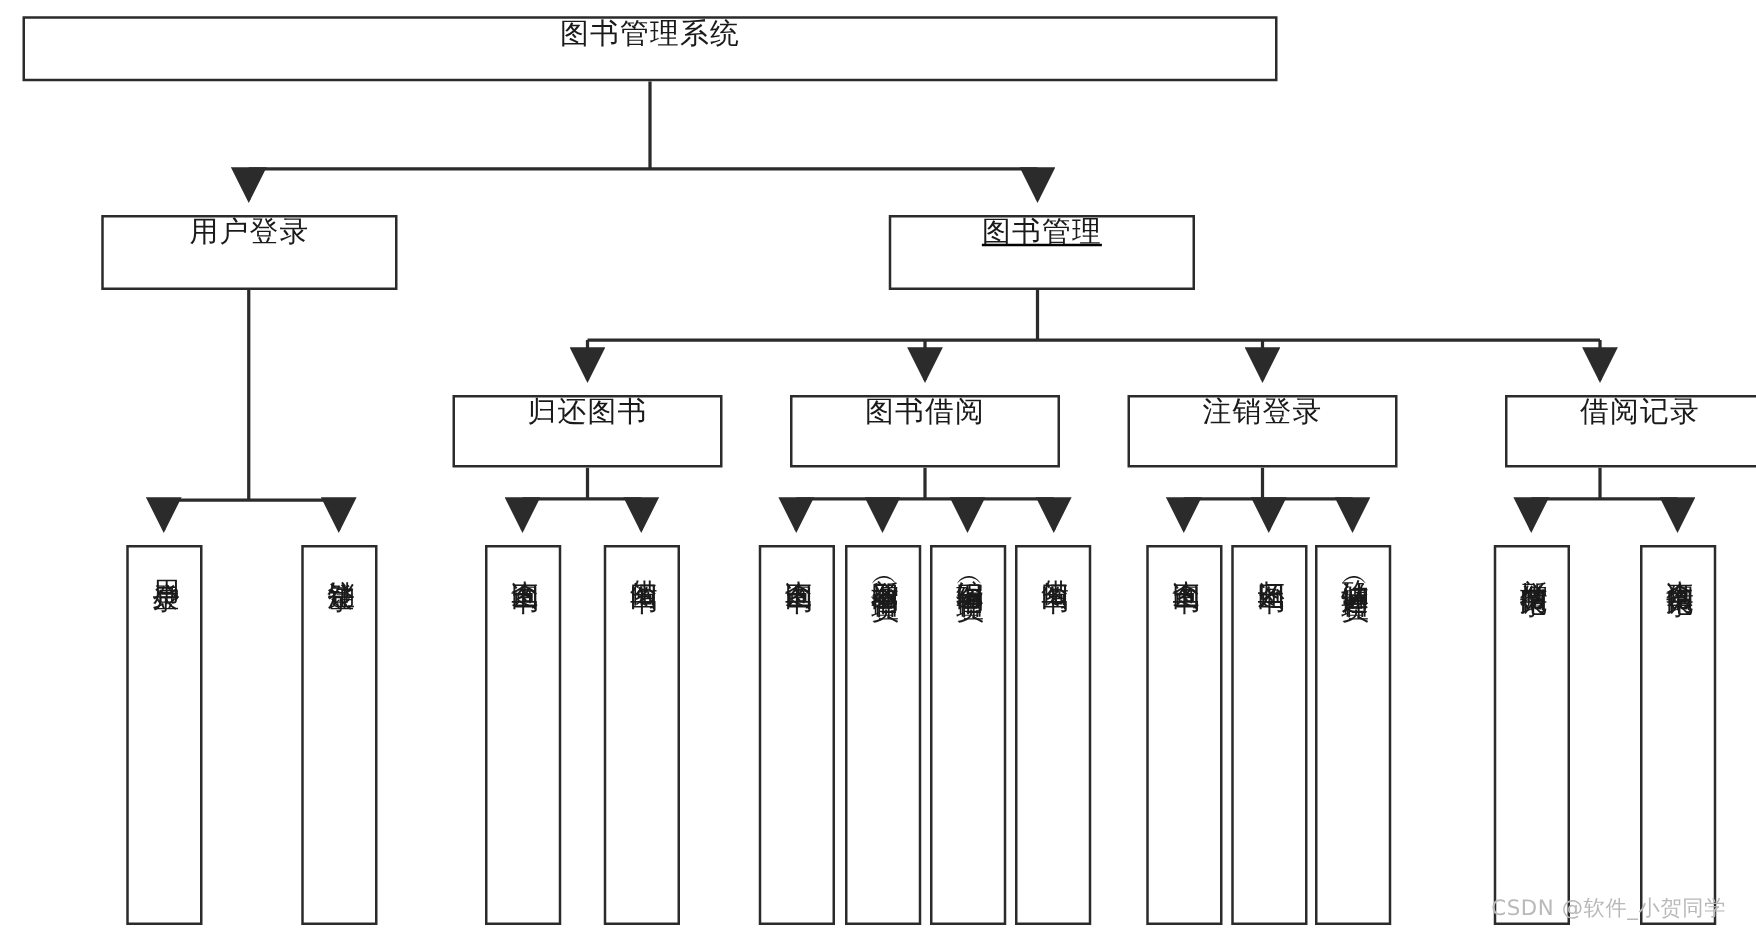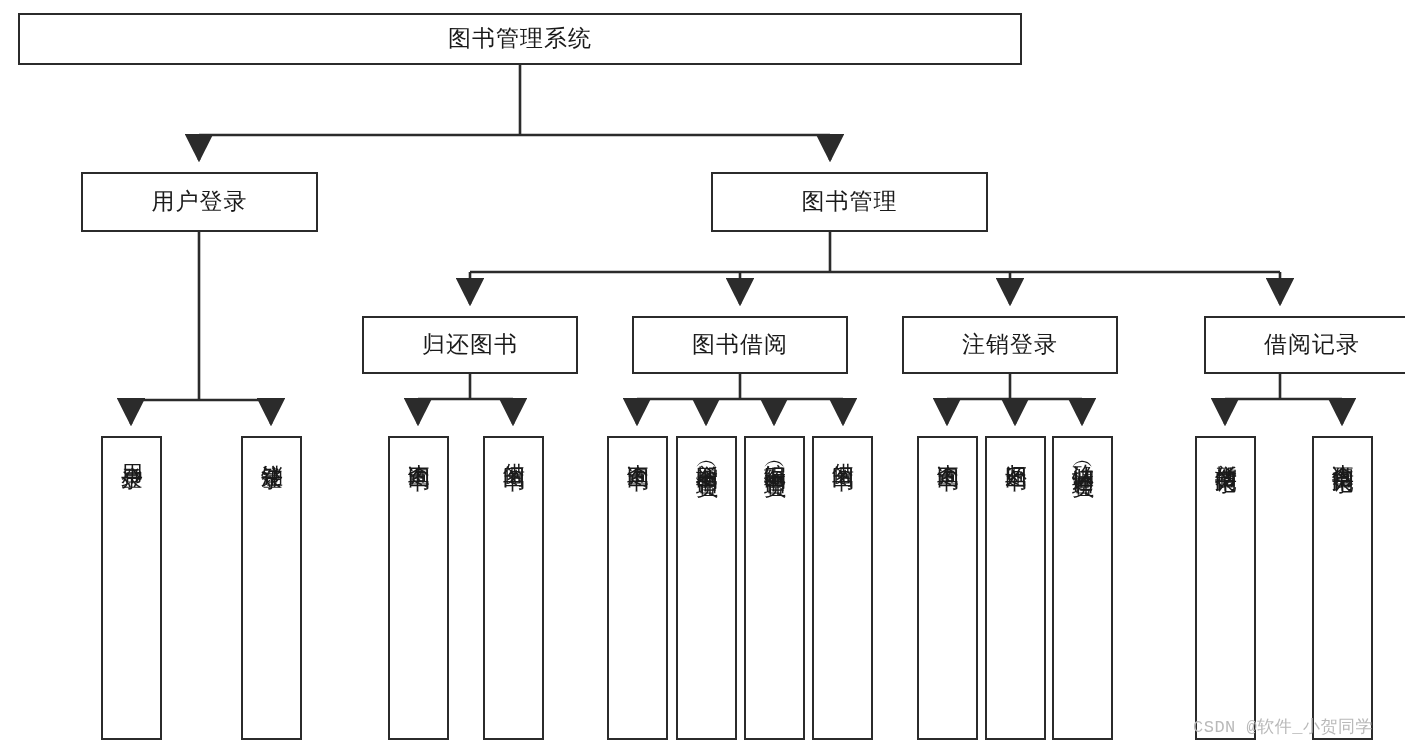--- a/index.html
+++ b/index.html
@@ -23,21 +23,20 @@
     top: 0;
     width: 1405px;
     height: 747px;
   }
   .node-box {
     position: absolute;
     box-sizing: border-box;
     border: 2px solid #2b2b2b;
     background: #ffffff;
     display: flex;
-    align-items: center;
     justify-content: center;
     overflow: hidden;
   }
   .node-label-h {
     font-size: 23px;
     line-height: 1.1;
     color: #1a1a1a;
     letter-spacing: 1px;
     white-space: nowrap;
     text-align: center;
@@ -56,21 +55,20 @@
     letter-spacing: 2px;
     white-space: nowrap;
     text-align: left;
   }
   .watermark {
     position: absolute;
     font-size: 17px;
     color: #b9b9b9;
     white-space: nowrap;
     letter-spacing: 0.5px;
-    font-family: Liberation Mono, monospace;
   }
 </style>
 </head>
 <body>
 
 <div id="canvas">
 
   <svg id="diagram-svg" viewBox="0 0 1405 747" xmlns="http://www.w3.org/2000/svg">
     <defs>
       <marker id="arrow" viewBox="0 0 12 12" refX="6" refY="10" markerWidth="11" markerHeight="11" orient="auto-start-reverse">
@@ -127,21 +125,21 @@
     </g>
   </svg>
 
   <div class="node-box" style="left:18px; top:13px; width:1004px; height:52px;">
     <span class="node-label-h">图书管理系统</span>
   </div>
 
   <div class="node-box" style="left:81px; top:172px; width:237px; height:60px;">
     <span class="node-label-h">用户登录</span>
   </div>
-  <div class="node-box" style="left:711px; top:172px; width:277px; height:60px;">
+  <div class="node-box" style="left:711px; top:172px; width:245px; height:60px;text-decoration:underline;">
     <span class="node-label-h">图书管理</span>
   </div>
 
   <div class="node-box" style="left:362px; top:316px; width:216px; height:58px;">
     <span class="node-label-h">归还图书</span>
   </div>
   <div class="node-box" style="left:632px; top:316px; width:216px; height:58px;">
     <span class="node-label-h">图书借阅</span>
   </div>
   <div class="node-box" style="left:902px; top:316px; width:216px; height:58px;">

